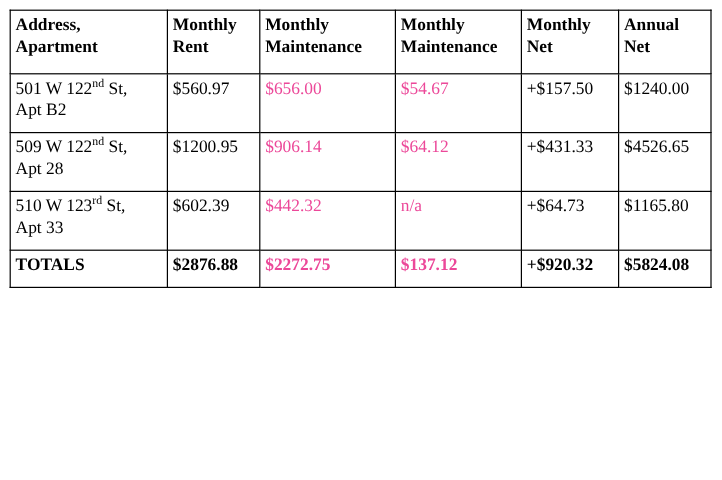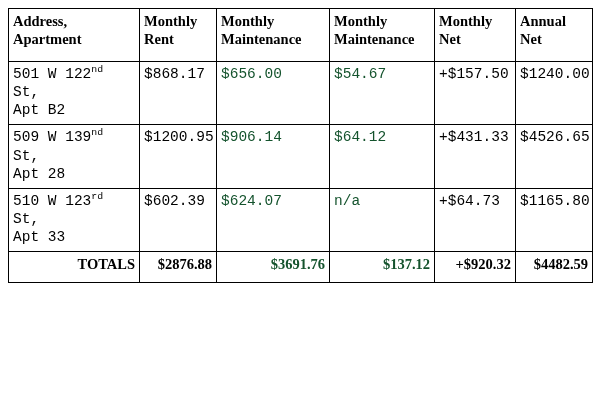--- a/index.html
+++ b/index.html
@@ -50,29 +50,27 @@
     height: 44px;
     border-radius: 10px;
   }
   
   td.thickleft {
     border-left: 3px solid #555555;
   }
   
   tr.data td {
     height: 40px;
-    font-family: Liberation Mono, monospace;
   }
   tr.totals td {
     font-weight: bold;
     height: 22px;
-    text-align: right;
   }
   .red {
-    color: #14532d;
+    color: #ec4899;
   }
   sup {
     font-size: 0.68em;
     vertical-align: super;
     line-height: 0;
   }
   .addr-line2 {
     display: block;
   }
 </style>
@@ -116,55 +114,55 @@
           <span>Annual</span>
           <span class="addr-line2">Net</span>
         </td>
       </tr>
 
       <tr class="data">
         <td>
           <span>501 W 122</span><sup>nd</sup><span> St,</span>
           <span class="addr-line2">Apt B2</span>
         </td>
-        <td>$868.17</td>
+        <td>$560.97</td>
         <td class="red">$656.00</td>
         <td class="red">$54.67</td>
         <td class="thickleft">+$157.50</td>
         <td>$1240.00</td>
       </tr>
 
       <tr class="data">
         <td>
-          <span>509 W 139</span><sup>nd</sup><span> St,</span>
+          <span>509 W 122</span><sup>nd</sup><span> St,</span>
           <span class="addr-line2">Apt 28</span>
         </td>
         <td>$1200.95</td>
         <td class="red">$906.14</td>
         <td class="red">$64.12</td>
         <td class="thickleft">+$431.33</td>
         <td>$4526.65</td>
       </tr>
 
       <tr class="data">
         <td>
           <span>510 W 123</span><sup>rd</sup><span> St,</span>
           <span class="addr-line2">Apt 33</span>
         </td>
         <td>$602.39</td>
-        <td class="red">$624.07</td>
+        <td class="red">$442.32</td>
         <td class="red">n/a</td>
         <td class="thickleft">+$64.73</td>
         <td>$1165.80</td>
       </tr>
 
       <tr class="totals">
         <td>TOTALS</td>
         <td>$2876.88</td>
-        <td class="red">$3691.76</td>
+        <td class="red">$2272.75</td>
         <td class="red">$137.12</td>
         <td class="thickleft">+$920.32</td>
-        <td>$4482.59</td>
+        <td>$5824.08</td>
       </tr>
     </tbody>
   </table>
 
 </div>
 
 </body></html>

